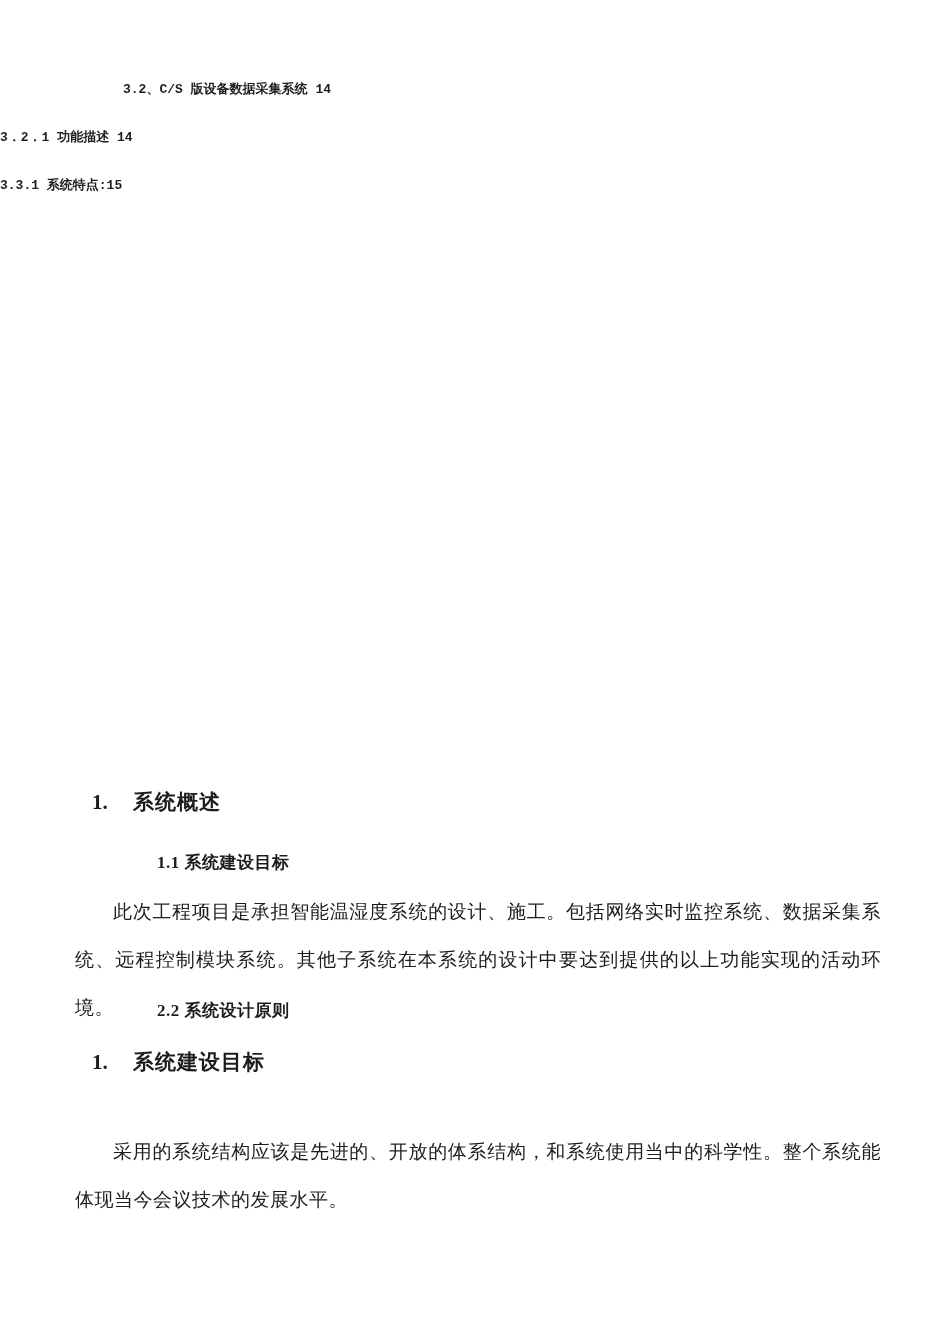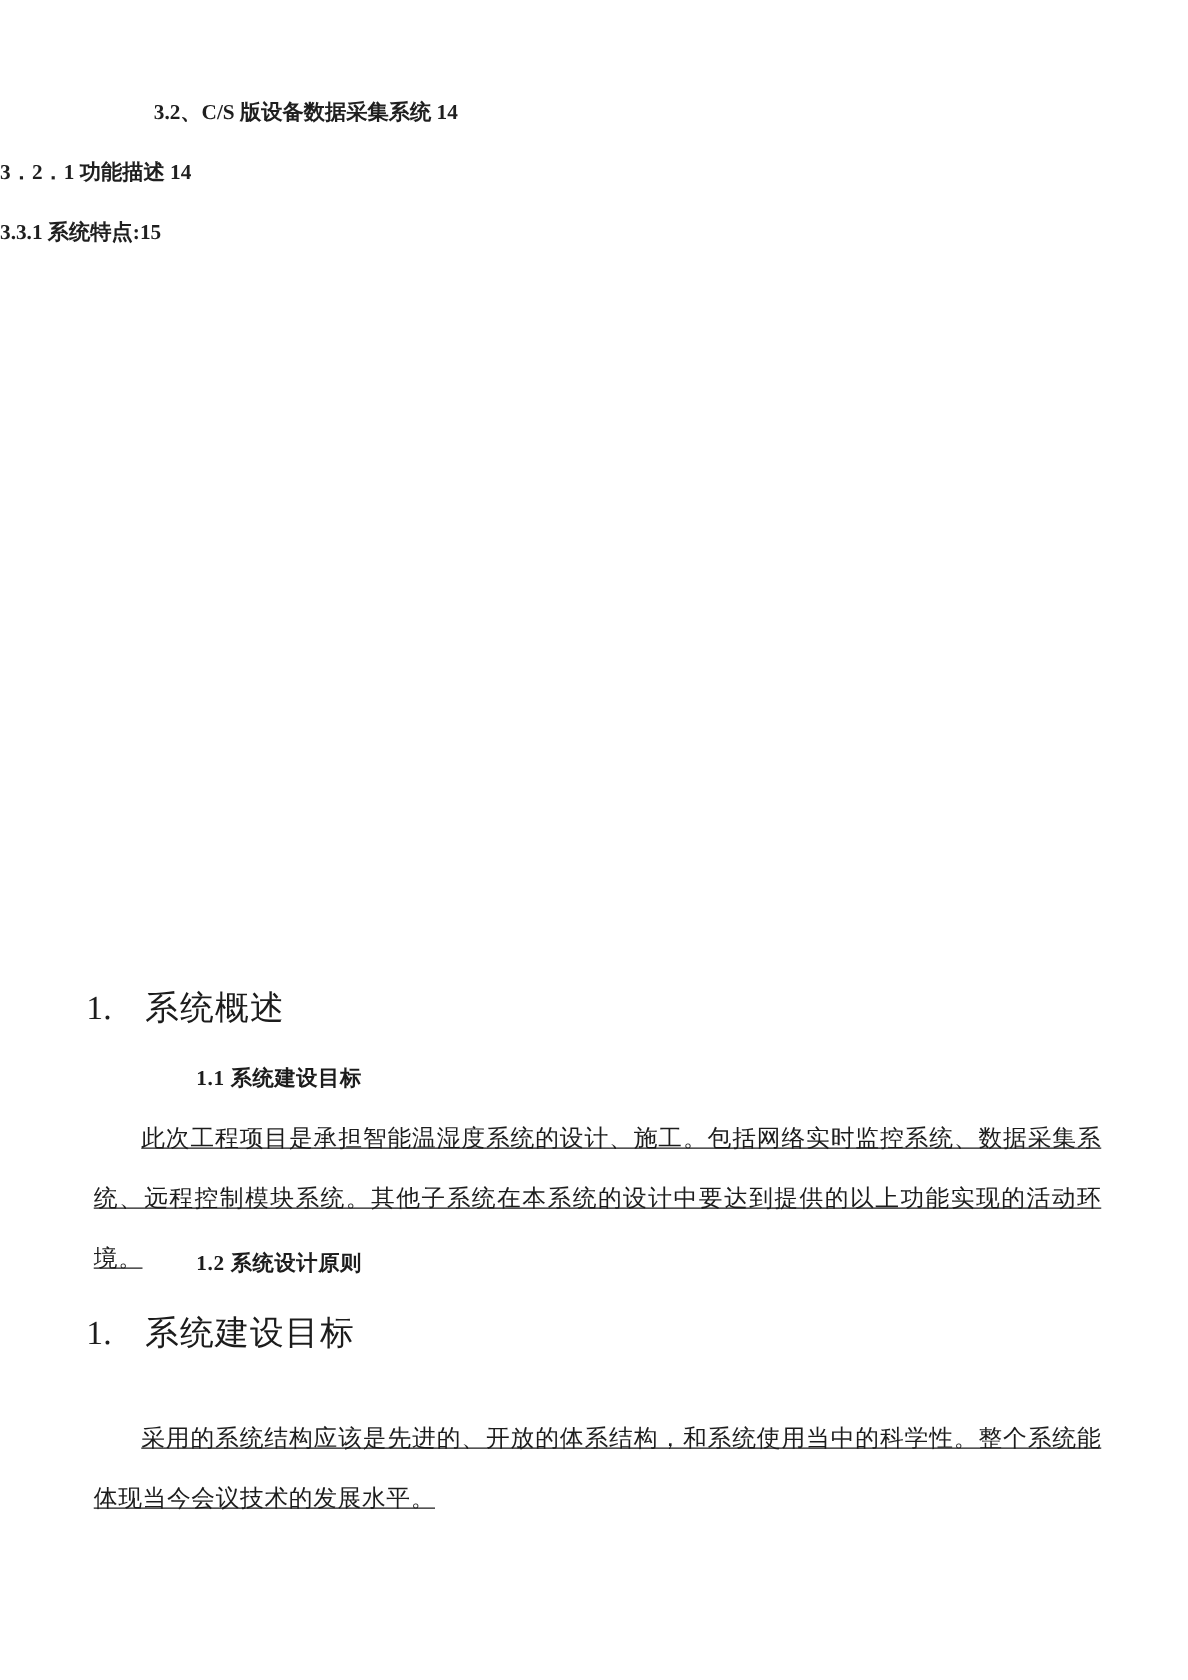--- a/index.html
+++ b/index.html
@@ -17,41 +17,41 @@
     inset: 0;
     background: #ffffff;
   }
 
   
   .toc {
     position: absolute;
     top: 66px;
     left: 0;
     right: 0;
-    font-family: Liberation Serif, serif;
+    font-family: Liberation Mono, monospace;
     font-weight: 600;
-    font-size: 17px;
+    font-size: 13px;
     color: #1f1f1f;
   }
   .toc-item {
     height: 48px;
     line-height: 48px;
     white-space: nowrap;
   }
   .toc-item.lvl1 { padding-left: 123px; }
   .toc-item.lvl2 { }
 
   
   .content { position: absolute; left: 0; top: 0; right: 0; }
 
   .sec-h1 {
     position: absolute;
-    left: 69px;
-    font-size: 27px;
-    font-weight: 400;
+    left: 92px;
+    font-size: 21px;
+    font-weight: 700;
     white-space: nowrap;
   }
   .sec-h1 .num { display: inline-block; }
   .sec-h1 .ttl { display: inline-block; margin-left: 20px; letter-spacing: 1px; }
 
   .sec-h2 {
     position: absolute;
     left: 157px;
     font-size: 17px;
     font-weight: 700;
@@ -61,21 +61,20 @@
 
   .para {
     position: absolute;
     left: 75px;
     width: 806px;
     font-size: 19px;
     line-height: 48px;
     text-align: justify;
     text-indent: 2em;
     letter-spacing: 0.5px;
-    text-decoration: underline;
   }
 
   #h-overview   { top: 788px; }
   #h-goal       { top: 851px; }
   #p-goal       { top: 888px; }
   #h-principles { top: 999px; }
   #h-principle1 { top: 1048px; }
   #p-principle1 { top: 1128px; }
 </style>
 </head>
@@ -93,21 +92,21 @@
 
     <div class="sec-h1" id="h-overview">
       <span class="num">1.</span>
       <span class="ttl">系统概述</span>
     </div>
 
     <div class="sec-h2" id="h-goal">1.1 系统建设目标</div>
 
     <p class="para" id="p-goal">此次工程项目是承担智能温湿度系统的设计、施工。包括网络实时监控系统、数据采集系统、远程控制模块系统。其他子系统在本系统的设计中要达到提供的以上功能实现的活动环境。</p>
 
-    <div class="sec-h2" id="h-principles">1.2 系统设计原则</div>
+    <div class="sec-h2" id="h-principles">2.2 系统设计原则</div>
 
     <div class="sec-h1" id="h-principle1">
       <span class="num">1.</span>
       <span class="ttl">系统建设目标</span>
     </div>
 
     <p class="para" id="p-principle1">采用的系统结构应该是先进的、开放的体系结构，和系统使用当中的科学性。整个系统能体现当今会议技术的发展水平。</p>
 
   </div>
 

